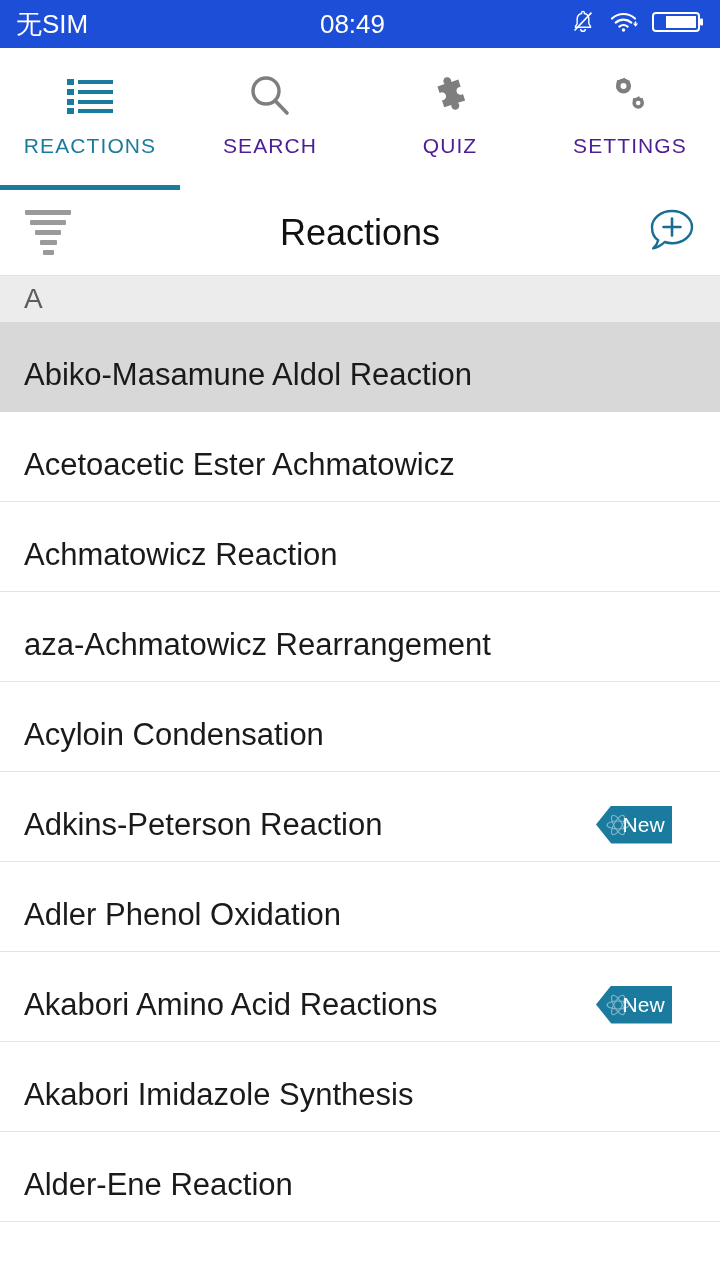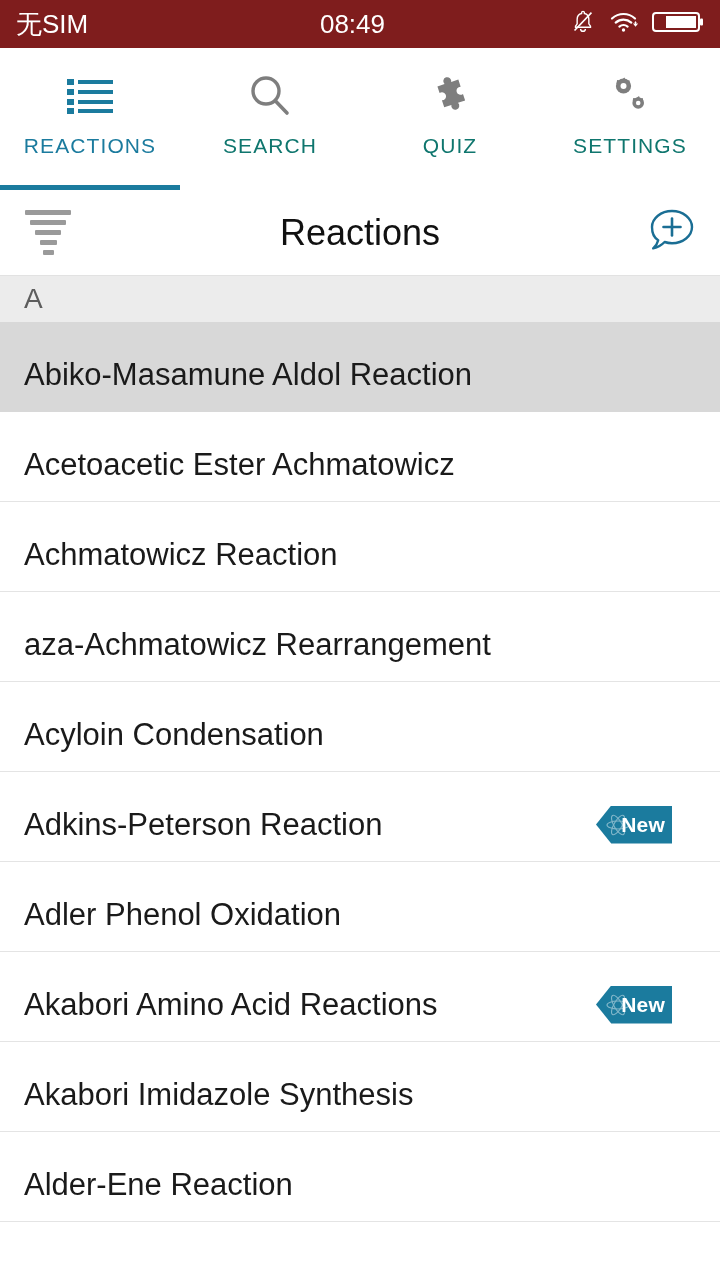--- a/index.html
+++ b/index.html
@@ -18,21 +18,21 @@
     position: relative;
     width: 720px;
     height: 1280px;
     background: #ffffff;
     overflow: hidden;
   }
 
   
   .status-bar {
     height: 48px;
-    background: #7f1d1d;
+    background: #1d4ed8;
     color: #ffffff;
     display: flex;
     align-items: center;
     position: relative;
     padding: 0 16px;
     box-sizing: border-box;
   }
   .status-carrier {
     font-size: 26px;
     letter-spacing: 0px;
@@ -76,21 +76,21 @@
   .tab-icon {
     height: 48px;
     display: flex;
     align-items: center;
     justify-content: center;
   }
   .tab-label {
     margin-top: 14px;
     font-size: 21px;
     letter-spacing: 1.1px;
-    color: #0f766e;
+    color: #4c1d95;
   }
   .tab.active .tab-label { color: #1b7b9e; }
   .tab-underline {
     position: absolute;
     left: 0;
     bottom: 0;
     width: 180px;
     height: 5px;
     background: #1b7b9e;
   }
@@ -204,21 +204,21 @@
   }
   .badge-star {
     position: absolute;
     left: 9px;
     top: 50%;
     transform: translateY(-50%);
     opacity: .45;
   }
   .badge-text {
     font-size: 21px;
-    font-weight: bold;
+    font-weight: normal;
     color: #ffffff;
     letter-spacing: .2px;
     z-index: 2;
   }
 </style>
 </head>
 <body>
 
 <div id="app">
 

